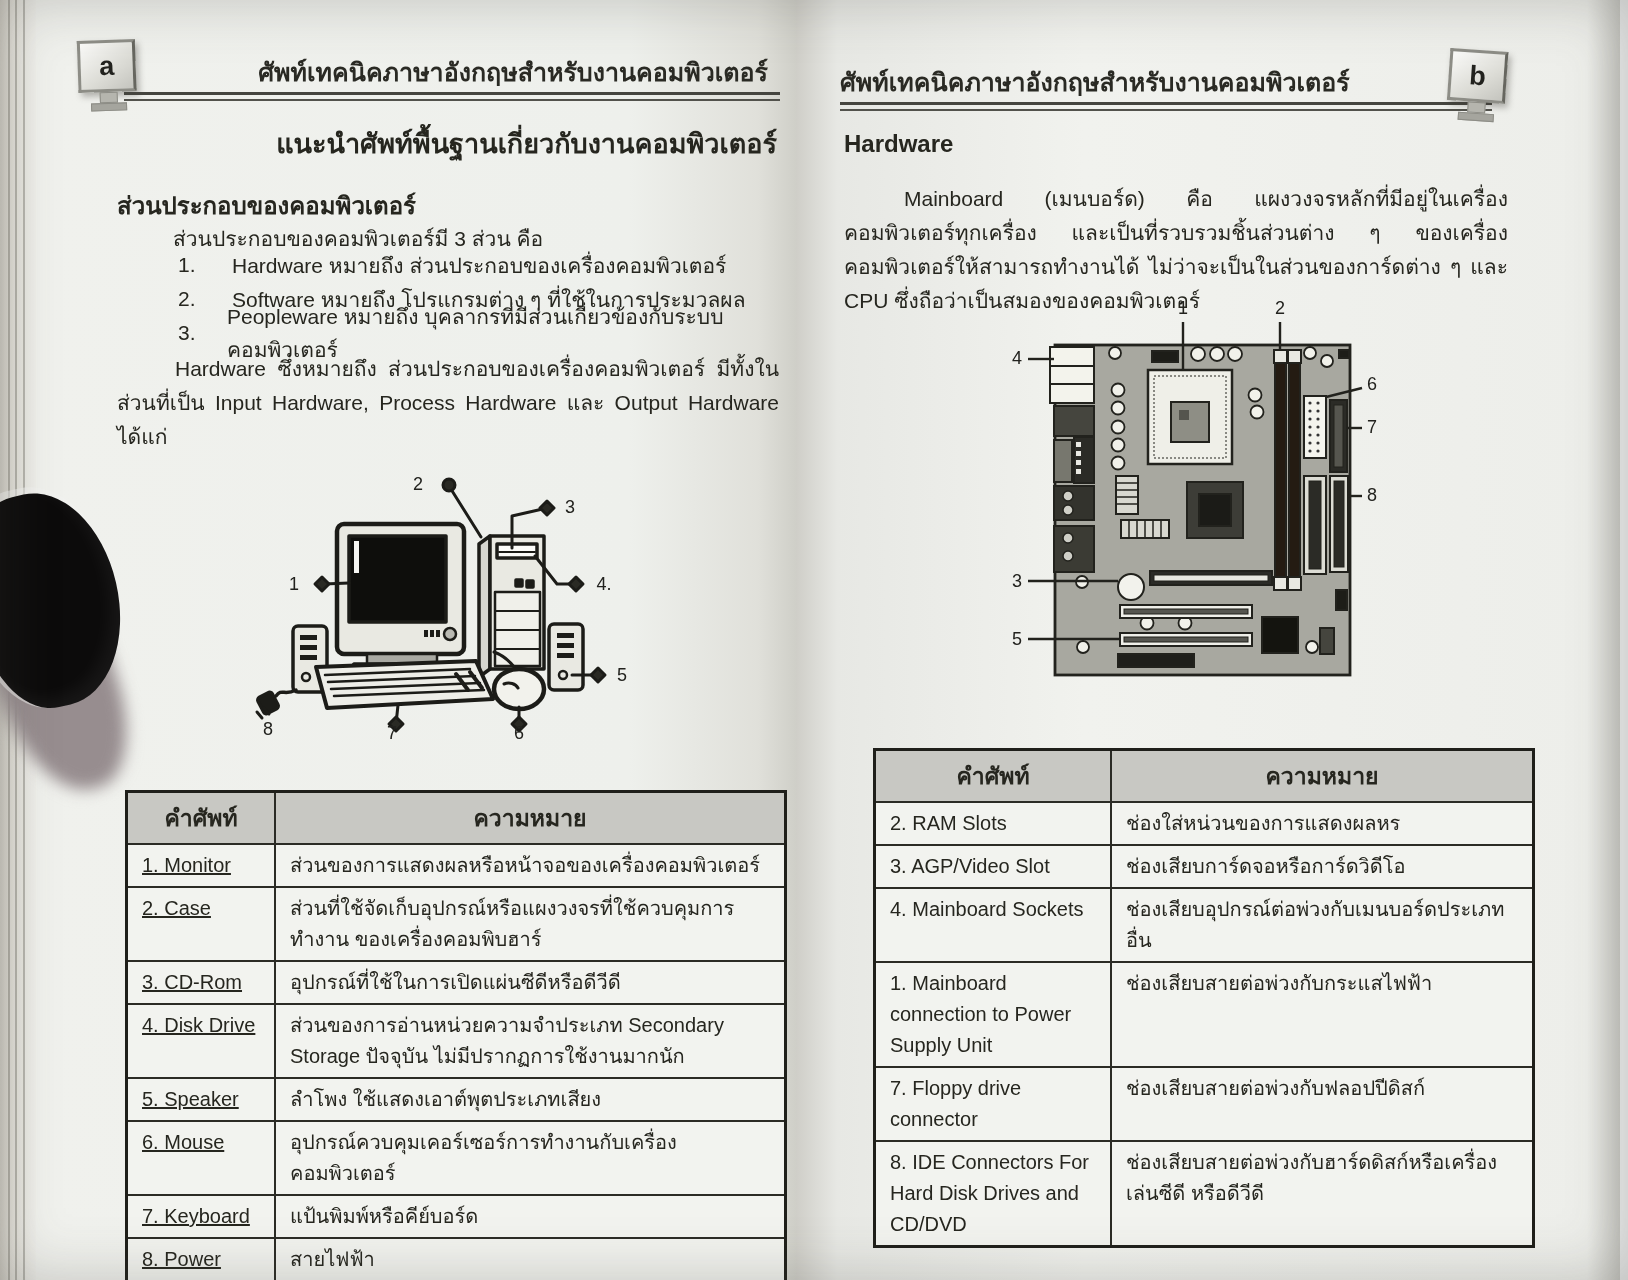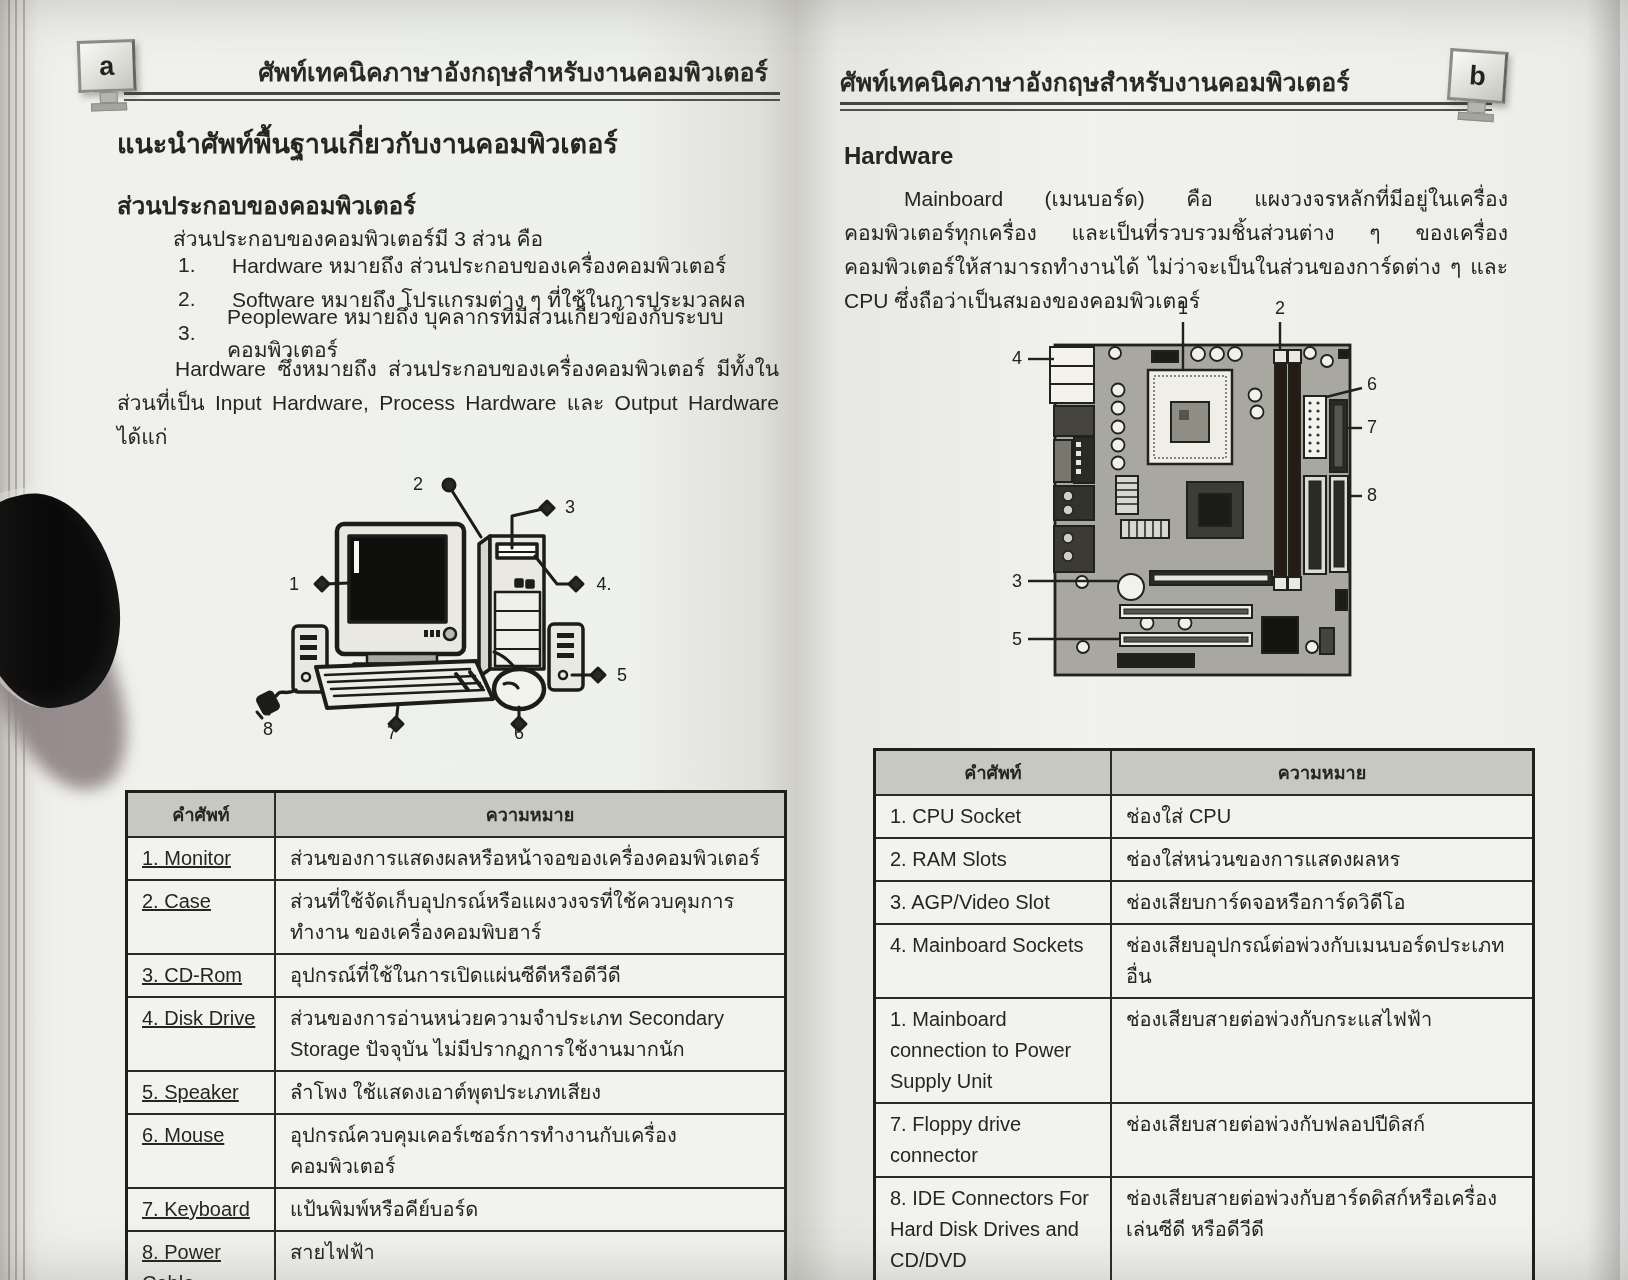--- a/index.html
+++ b/index.html
@@ -19,32 +19,32 @@
   .running-head{position:absolute;font-weight:bold;font-size:25px;color:#2a2a24;white-space:nowrap;}
   .rule{position:absolute;height:4px;border-top:3px solid #45453f;border-bottom:2px solid #52524c;}
   
   .marker{position:absolute;width:60px;}
   .marker .screen{width:52px;height:46px;border:3px solid #8d8d86;border-right-color:#66665f;
     background:linear-gradient(145deg,#fbfbf9 0%,#dcdcd6 60%,#c4c4be 100%);
     display:flex;align-items:center;justify-content:center;font-size:27px;font-weight:bold;color:#22221e;
     box-shadow:3px 4px 6px rgba(60,58,52,.35);}
   .marker .stand{width:16px;height:9px;margin:0 auto;background:#b5b5ae;border:1px solid #8d8d86;}
   .marker .base{width:34px;height:6px;margin:0 auto;background:#a5a59e;border:1px solid #8d8d86;}
-  .page-title{position:absolute;font-size:27px;font-weight:bold;text-align:left;}
+  .page-title{position:absolute;font-size:27px;font-weight:bold;text-align:right;}
   .section-head{position:absolute;font-size:24px;font-weight:bold;}
   .body-line{position:absolute;font-size:21px;line-height:34px;}
   .list-block{position:absolute;font-size:21px;}
   .list-row{display:flex;height:34px;align-items:center;}
   .list-num{width:54px;}
   .para{position:absolute;font-size:21px;line-height:34px;text-align:justify;}
   
   table.vocab{position:absolute;border-collapse:collapse;width:662px;font-size:20px;
     border:3px solid #1f1f1a;background:#f2f3ef;}
   table.vocab th{background:#c8c8c3;border:2px solid #2b2b25;text-align:center;
-    font-size:18px;font-weight:bold;padding:7px 1px;}
+    font-size:23px;font-weight:bold;padding:7px 1px;}
   table.vocab td{border:2px solid #2b2b25;padding:5px 14px;vertical-align:top;line-height:31px;}
   #table-a td.c1{width:118px;text-decoration:underline;}
   #table-b td.c1{width:206px;}
   svg text{font-family:"Liberation Sans","DejaVu Sans",sans-serif;}
   
   .thumb-shadow{position:absolute;left:-4px;top:560px;width:118px;height:235px;background:#978d8f;
     border-radius:48% 52% 42% 58%;transform:rotate(-17deg);filter:blur(8px);}
   .thumb{position:absolute;left:-24px;top:492px;width:142px;height:215px;background:#0c0b0b;
     border-radius:46% 54% 55% 45%;transform:rotate(-13deg);
     box-shadow:-3px -4px 0 3px rgba(243,243,240,.55), inset -8px -10px 18px rgba(255,255,255,.05);}
@@ -243,21 +243,21 @@
     <div class="rule" style="left:44px;top:102px;width:652px"></div>
 
     <div class="marker" style="left:652px;top:50px;transform:rotate(4deg)">
       <div class="screen">
         <span>b</span>
       </div>
       <div class="stand"></div>
       <div class="base"></div>
     </div>
 
-    <div class="section-head" style="left:48px;top:142px">Hardware</div>
+    <div class="section-head" style="left:48px;top:130px">Hardware</div>
 
     <div class="para" style="left:48px;top:182px;width:664px;text-indent:60px">Mainboard (เมนบอร์ด) คือ แผงวงจรหลักที่มีอยู่ในเครื่องคอมพิวเตอร์ทุกเครื่อง และเป็นที่รวบรวมชิ้นส่วนต่าง ๆ ของเครื่องคอมพิวเตอร์ให้สามารถทำงานได้ ไม่ว่าจะเป็นในส่วนของการ์ดต่าง ๆ และ CPU ซึ่งถือว่าเป็นสมองของคอมพิวเตอร์</div>
 
     <svg style="position:absolute;left:194px;top:290px" width="420" height="400" viewBox="0 0 420 400">
       <g stroke="#22221d" stroke-width="2">
 
         <rect x="65" y="55" width="295" height="330" fill="#a8a8a0" stroke-width="2.8"></rect>
 
         <g>
           <rect x="60" y="57" width="44" height="56" fill="#f3f3ec"></rect>
@@ -410,24 +410,20 @@
 
     <table class="vocab" id="table-b" style="left:77px;top:748px">
       <thead>
         <tr>
           <th style="width:206px">คำศัพท์</th>
           <th>ความหมาย</th>
         </tr>
       </thead>
       <tbody>
         <tr>
-            <td class="c1">1. CPU  Socket</td>
-            <td>ช่องใส่ CPU</td>
-          </tr>
-        <tr>
             <td class="c1">2. RAM Slots</td>
             <td>ช่องใส่หน่วนของการแสดงผลหร</td>
           </tr>
         <tr>
             <td class="c1">3. AGP/Video Slot</td>
             <td>ช่องเสียบการ์ดจอหรือการ์ดวิดีโอ</td>
           </tr>
         <tr>
             <td class="c1">4. Mainboard Sockets</td>
             <td>ช่องเสียบอุปกรณ์ต่อพ่วงกับเมนบอร์ดประเภทอื่น</td>

